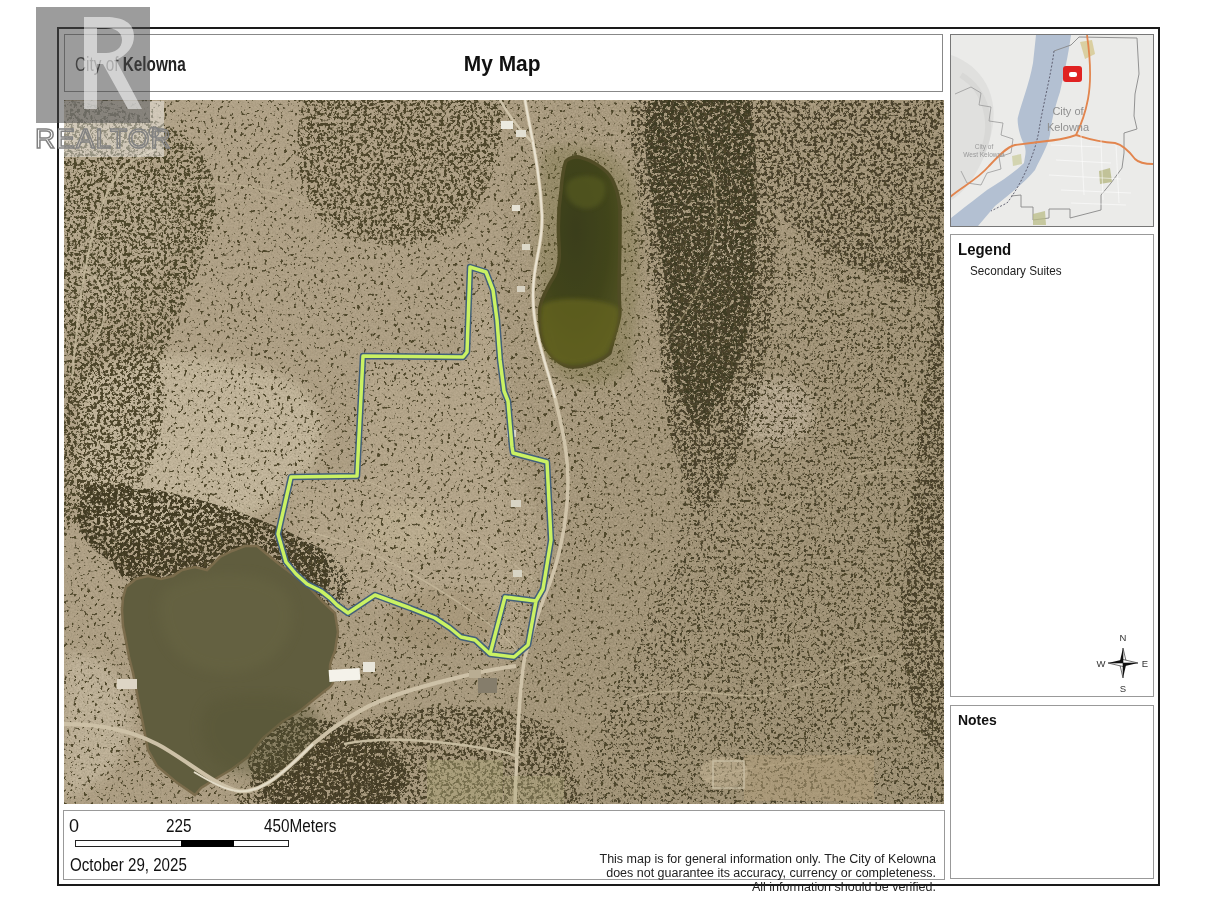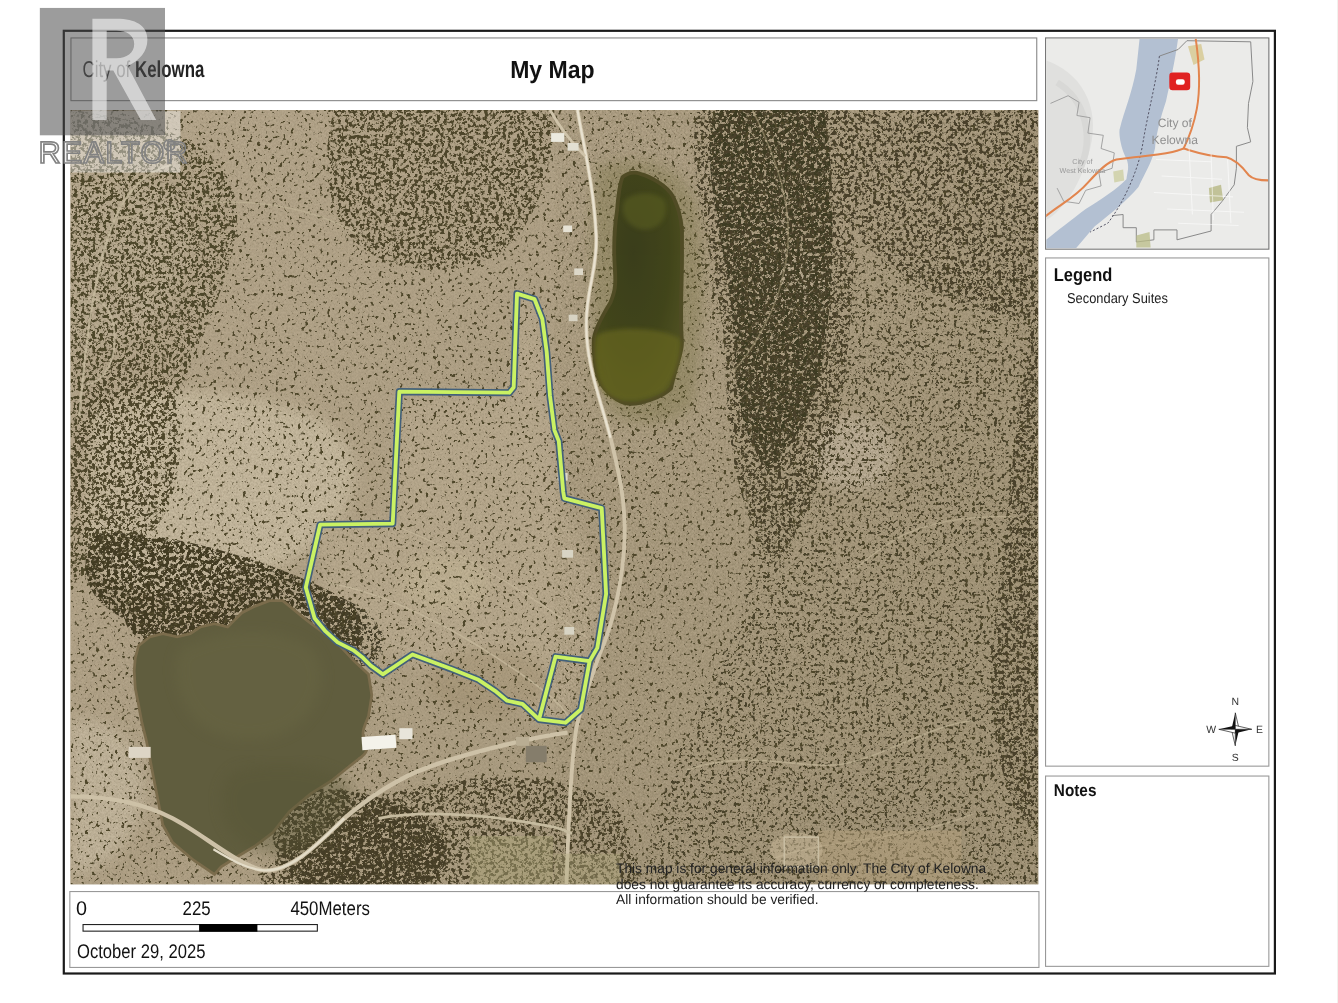--- a/index.html
+++ b/index.html
@@ -270,21 +270,21 @@
 <div class="abs" style="left:166px;top:816px;font-size:18px;color:#111;transform:scaleX(0.85);transform-origin:0 50%;">225</div>
 
 <div class="abs" style="left:264px;top:816px;font-size:18px;color:#111;transform:scaleX(0.85);transform-origin:0 50%;white-space:nowrap;">450Meters</div>
 
 <div class="abs" style="left:75px;top:840px;width:212px;height:5px;border:1px solid #222;background:#fff;"></div>
 
 <div class="abs" style="left:181px;top:840px;width:53px;height:7px;background:#000;"></div>
 
 <div class="abs" style="left:70px;top:855px;font-size:18px;color:#111;transform:scaleX(0.84);transform-origin:0 50%;white-space:nowrap;">October 29, 2025</div>
 
-<div class="abs" style="left:560px;top:783px;width:376px;text-align:left;font-size:12.5px;line-height:14px;color:#222;">This map is for general information only. The City of Kelowna<br>does not guarantee its accuracy, currency or completeness.<br>All information should be verified.</div>
+<div class="abs" style="left:560px;top:852px;width:376px;text-align:right;font-size:12.5px;line-height:14px;color:#222;">This map is for general information only. The City of Kelowna<br>does not guarantee its accuracy, currency or completeness.<br>All information should be verified.</div>
 
 <div class="abs" style="left:36px;top:7px;width:140px;height:180px;text-decoration:underline;">
 <svg width="140" height="150" viewBox="0 0 140 150" xmlns="http://www.w3.org/2000/svg">
 
 <rect x="28" y="94" width="100" height="56" fill="#ffffff" opacity="0.4"></rect>
 
 <rect x="0" y="0" width="114" height="116" fill="#4a4a4a" opacity="0.55"></rect>
 
 <path d="M48,10 L48,102 L61,102 L61,57 L67,57 L92,102 L106,102 L80,53 C91,48 98,40 98,29 C98,16 87,10 70,10 Z M61,21 L70,21 C79,21 86,25 86,33 C86,41 79,46 70,46 L61,46 Z" fill="#ffffff" opacity="0.55"></path>
 

